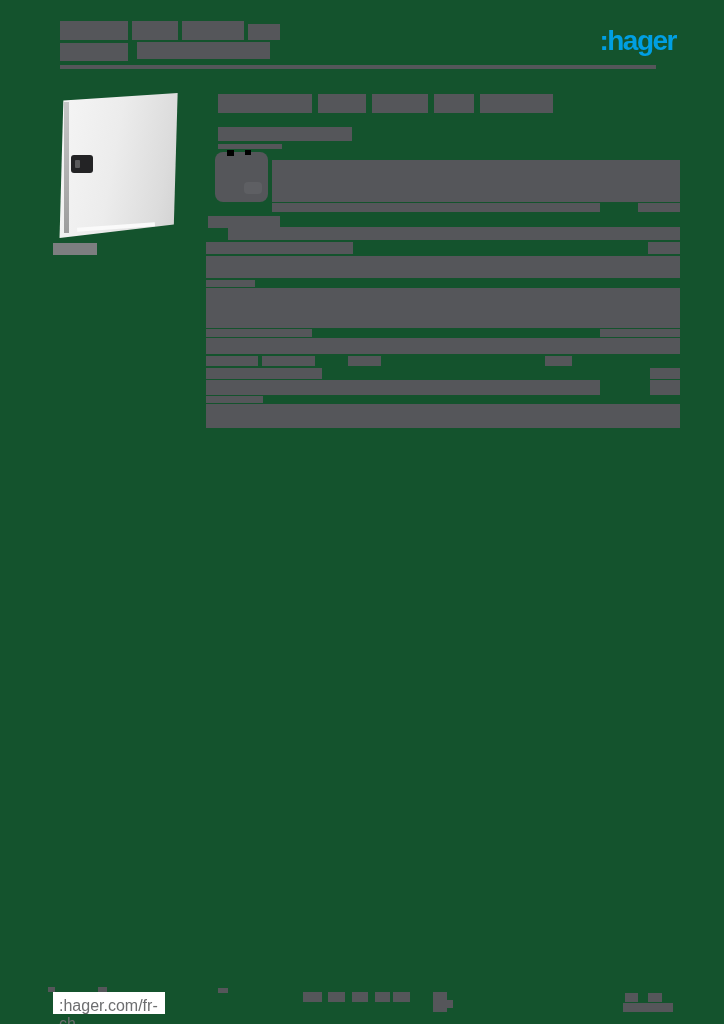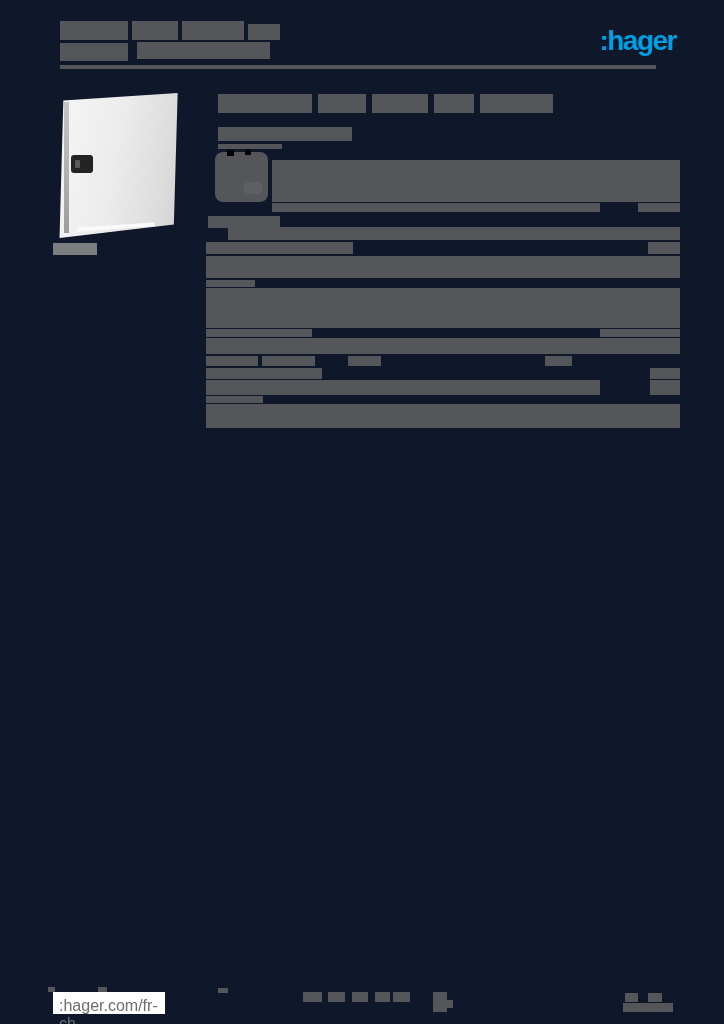--- a/index.html
+++ b/index.html
@@ -1,16 +1,16 @@
 <!DOCTYPE html>
 <html><head>
 <meta charset="utf-8">
 <style>
   html,body{margin:0;padding:0;background:#000;}
-  #page{position:relative;width:724px;height:1024px;background:#0f172a;overflow:hidden;
+  #page{position:relative;width:724px;height:1024px;background:#14532d;overflow:hidden;
         font-family:"Liberation Sans", sans-serif;}
   
   .rb{position:absolute;background:#55565A;}
 
   
   #logo{position:absolute;left:584px;top:24px;width:92px;height:34px;
         color:#009FE3;font-weight:bold;font-size:28px;letter-spacing:-1.5px;
         line-height:34px;text-align:right;}
 
   

